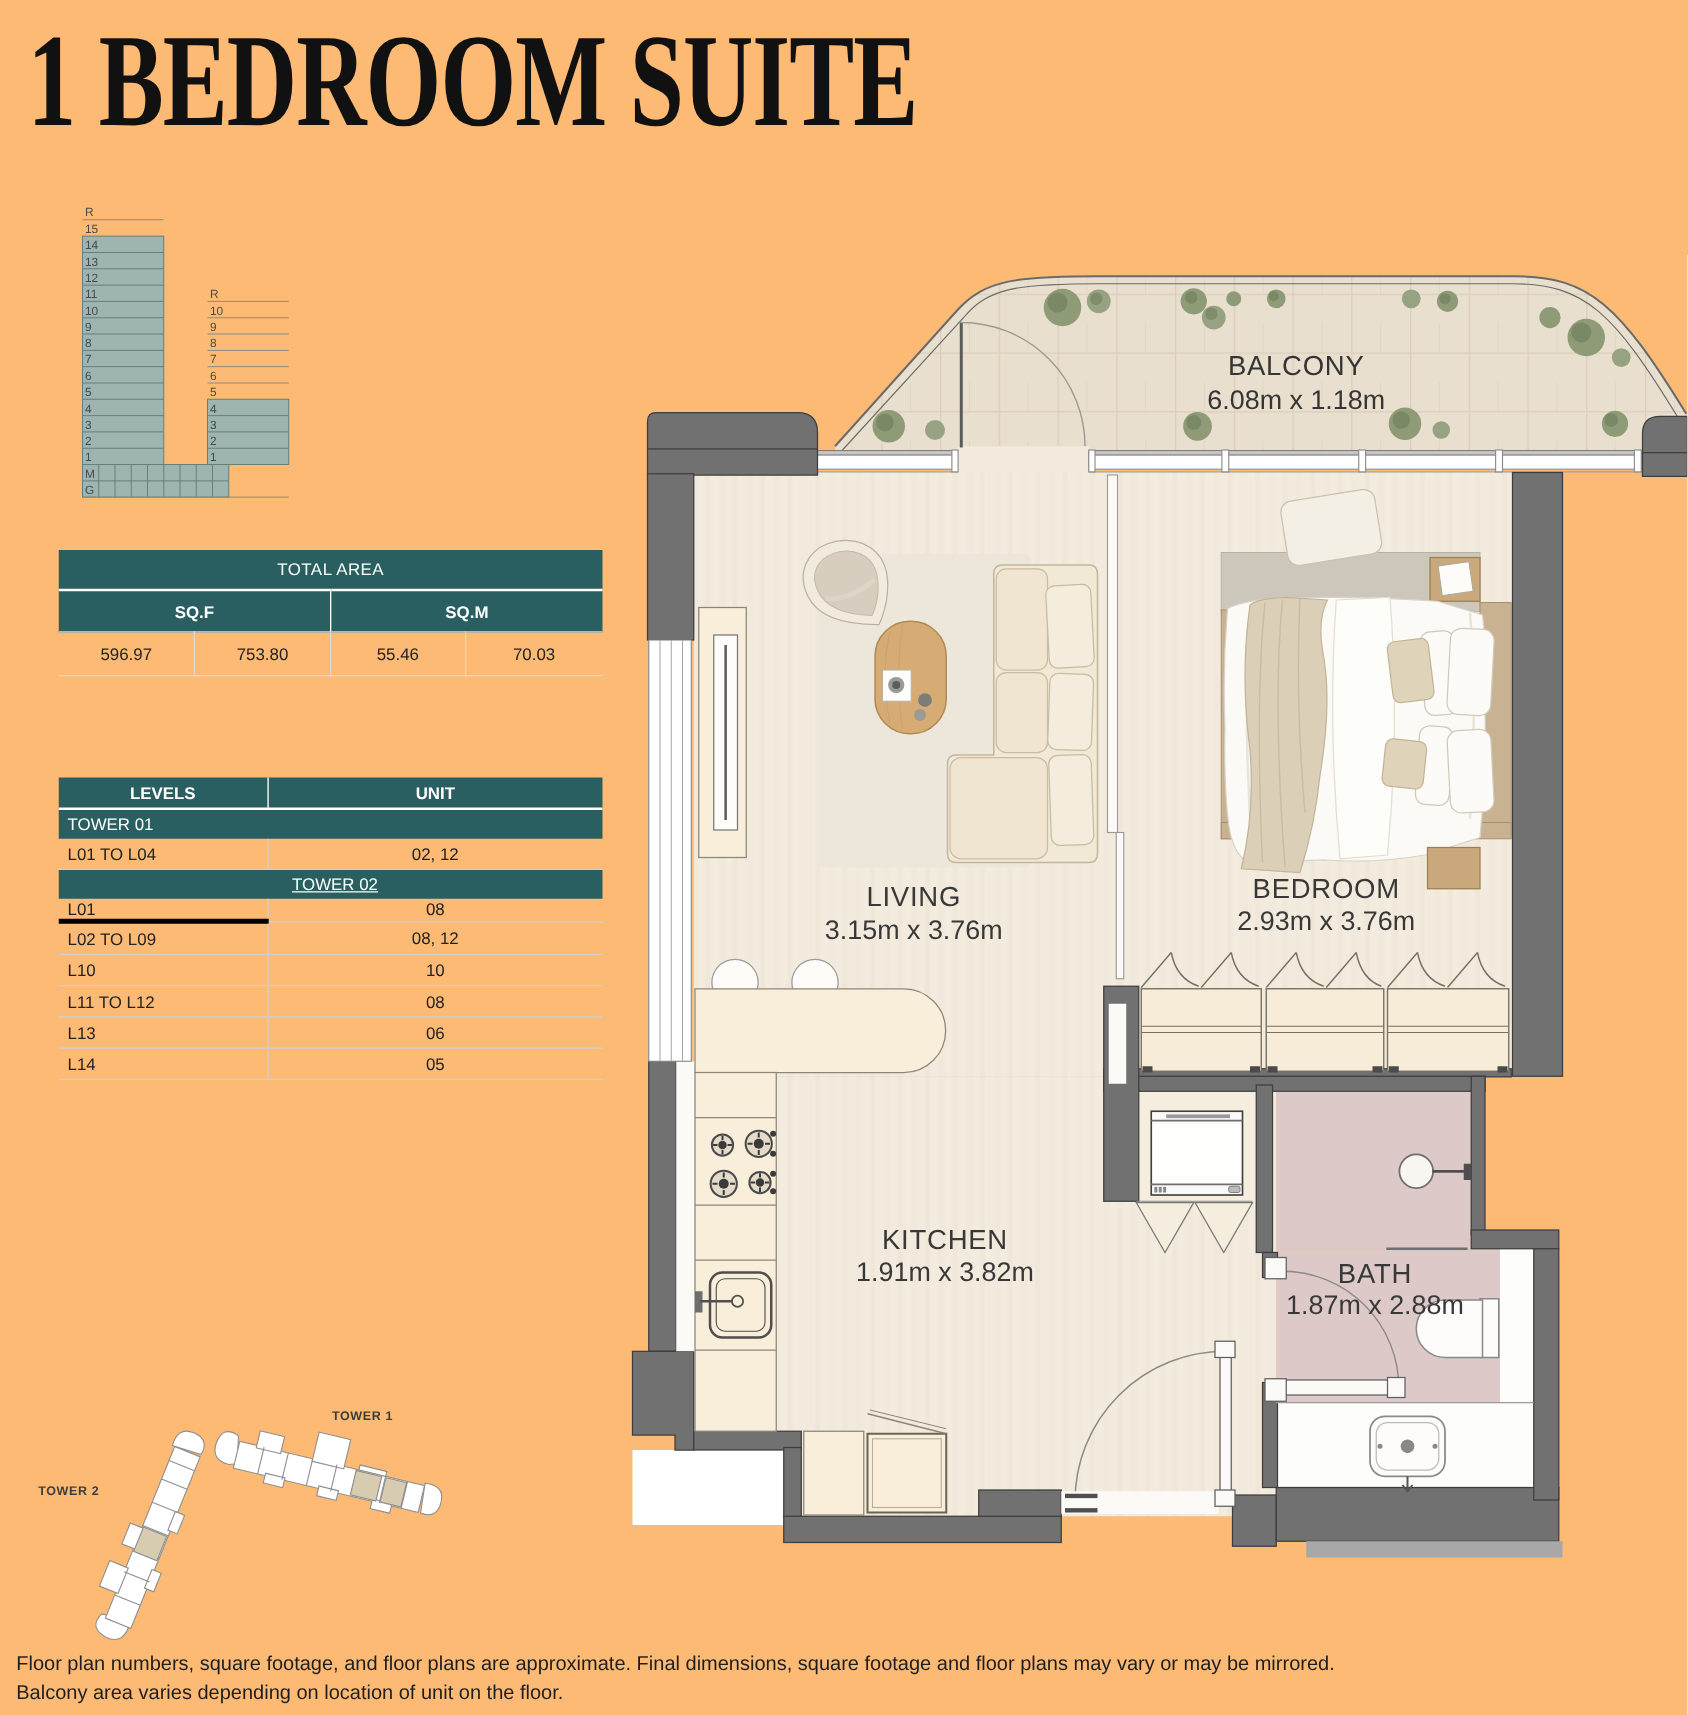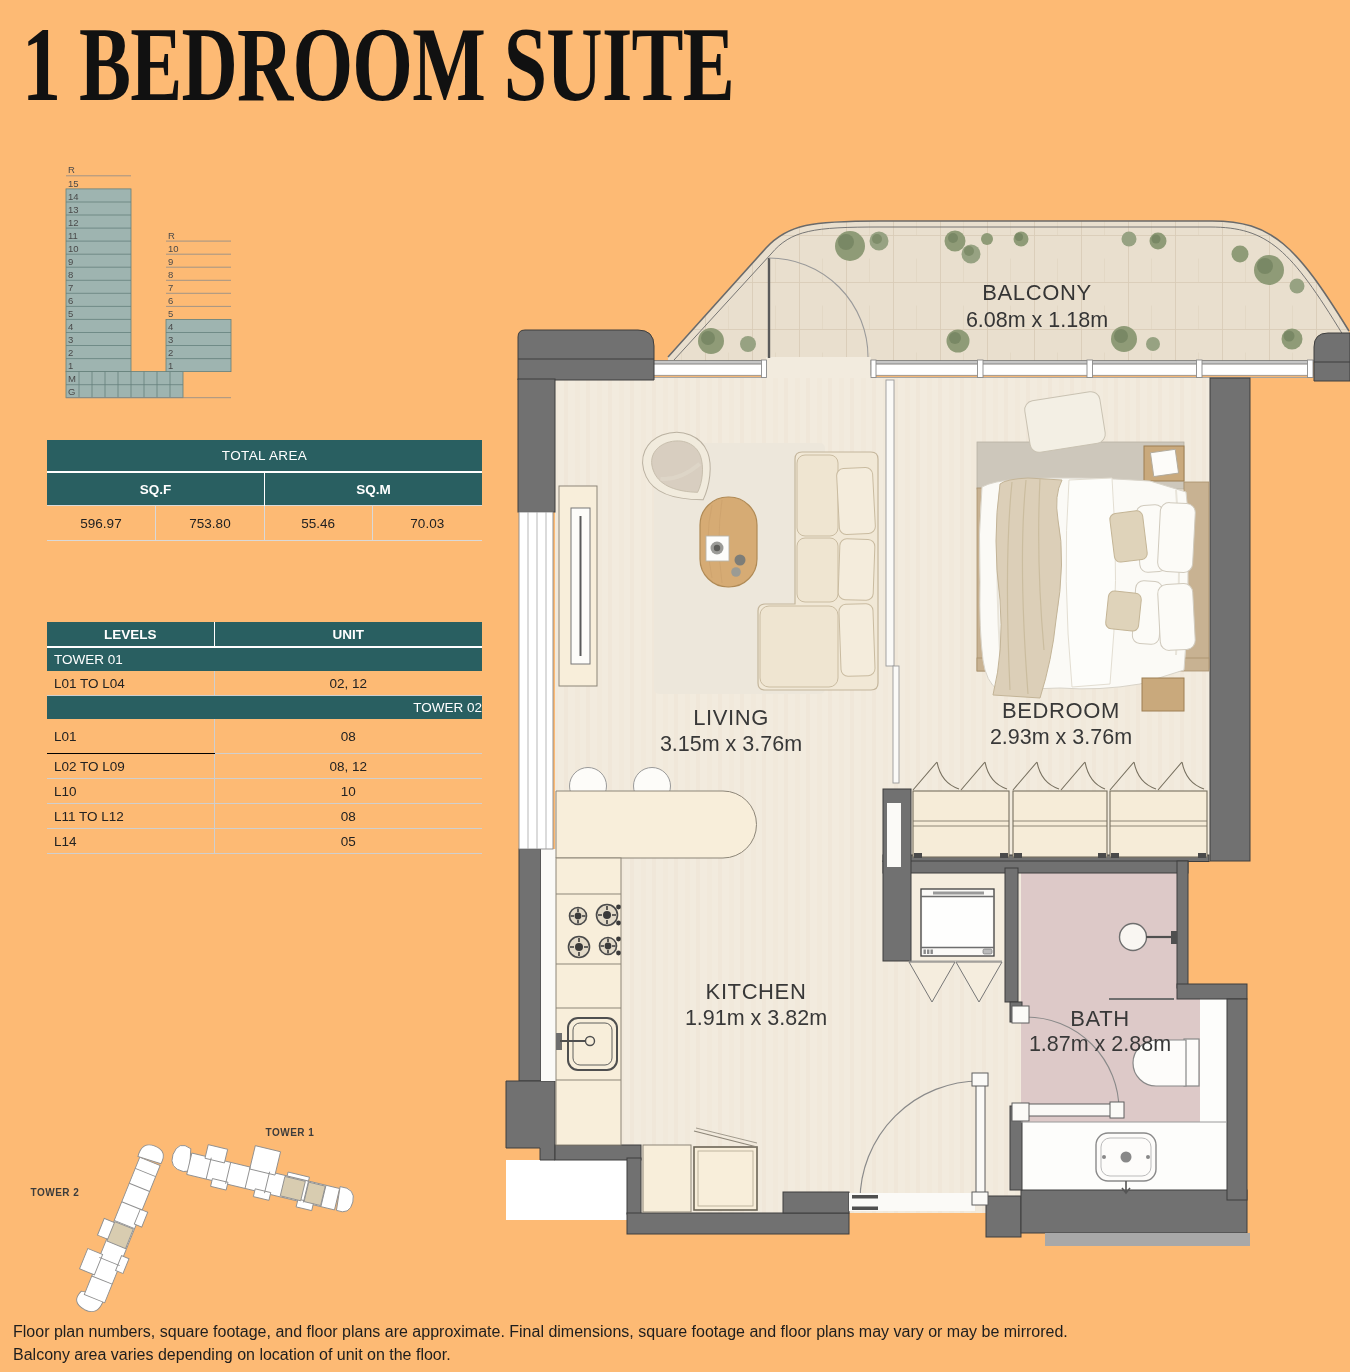--- a/index.html
+++ b/index.html
@@ -54,37 +54,41 @@
       <td class="teal" style="border-left:1px solid #fff;font-weight:bold;">UNIT</td>
     </tr>
     <tr>
           <td class="teal" colspan="2" style="height:23px;text-align:left;padding-left:7px;border-top:2px solid #fff;">TOWER 01</td>
         </tr>
     <tr>
       <td style="height:24px;text-align:left;padding-left:7px;border-bottom:1px solid #cfcfcf;border-right:1px solid #cfcfcf;">L01 TO L04</td>
       <td style="border-bottom:1px solid #cfcfcf;">02, 12</td>
     </tr>
     <tr>
-          <td class="teal" colspan="2" style="height:23px;text-align:right;padding-left:7px;">TOWER 02</td>
+          <td class="teal" colspan="2" style="height:23px;text-align:center;padding-left:7px;text-decoration:underline;">TOWER 02</td>
         </tr>
     <tr>
-      <td style="height:34px;text-align:left;padding-left:7px;border-bottom:1px solid #000000;border-right:1px solid #cfcfcf;">L01</td>
+      <td style="height:16px;text-align:left;padding-left:7px;border-bottom:4px solid #000000;border-right:1px solid #cfcfcf;">L01</td>
       <td style="border-bottom:1px solid #cfcfcf;">08</td>
     </tr>
     <tr>
       <td style="height:24px;text-align:left;padding-left:7px;border-bottom:1px solid #cfcfcf;border-right:1px solid #cfcfcf;">L02 TO L09</td>
       <td style="border-bottom:1px solid #cfcfcf;">08, 12</td>
     </tr>
     <tr>
       <td style="height:24px;text-align:left;padding-left:7px;border-bottom:1px solid #cfcfcf;border-right:1px solid #cfcfcf;">L10</td>
       <td style="border-bottom:1px solid #cfcfcf;">10</td>
     </tr>
     <tr>
       <td style="height:24px;text-align:left;padding-left:7px;border-bottom:1px solid #cfcfcf;border-right:1px solid #cfcfcf;">L11 TO L12</td>
       <td style="border-bottom:1px solid #cfcfcf;">08</td>
+    </tr>
+    <tr>
+      <td style="height:24px;text-align:left;padding-left:7px;border-bottom:1px solid #cfcfcf;border-right:1px solid #cfcfcf;">L13</td>
+      <td style="border-bottom:1px solid #cfcfcf;">06</td>
     </tr>
     <tr>
       <td style="height:24px;text-align:left;padding-left:7px;border-bottom:1px solid #cfcfcf;border-right:1px solid #cfcfcf;">L14</td>
       <td style="border-bottom:1px solid #cfcfcf;">05</td>
     </tr>
   </tbody>
     </table>
 
   <svg id="towers" style="position:absolute;left:0;top:0;" width="280" height="420" viewBox="0 0 280 420">
     <g font-size="9.5" fill="#4a4a4a">

